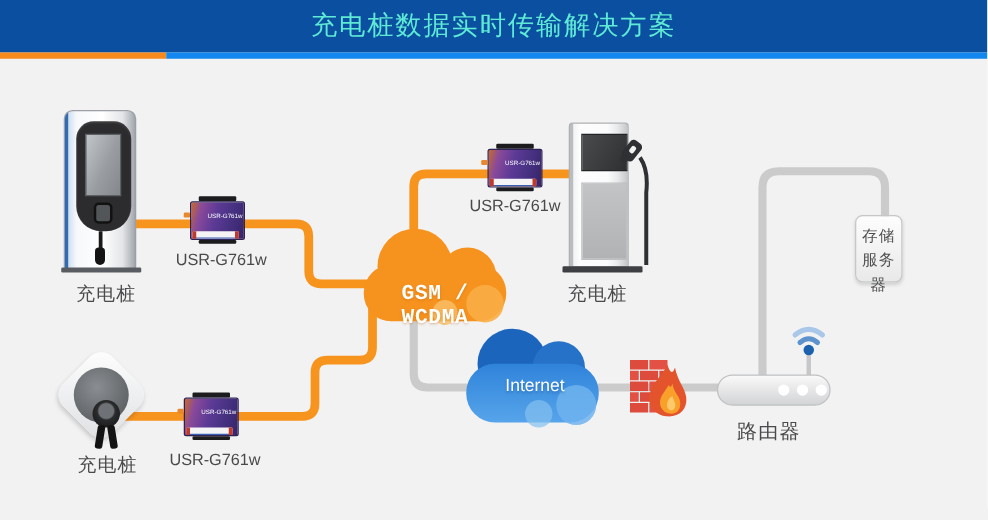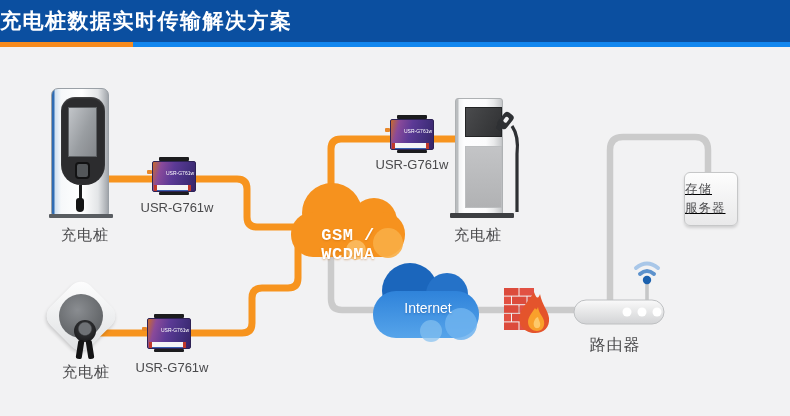--- a/index.html
+++ b/index.html
@@ -2,21 +2,21 @@
 <html style="--header-blue: #0B4FA0; --stripe-orange: #F68A1D; --stripe-blue: #1287EF; --line-orange: #F7941E; --line-gray: #CBCBCB; --bg: #F2F2F3; --label-gray: #4A4A4C; --cloud-orange: #F6921E; --cloud-blue: #2F86DD;"><head>
 <meta charset="utf-8">
 <style>
   * { margin:0; padding:0; box-sizing:border-box; }
   html,body { width:790px; height:416px; }
   body { font-family:"Liberation Sans","DejaVu Sans",sans-serif; }
   #canvas { position:relative; width:790px; height:416px; background:var(--bg,#F2F2F3); overflow:hidden; }
 
   
   .header { position:absolute; left:0; top:0; width:790px; height:42px; background:var(--header-blue,#0B4FA0); z-index:5; }
-  .header .title { width:100%; line-height:42px; color:#ffffff; font-size:21px; font-weight:bold; letter-spacing:1.5px; }
+  .header .title { width:100%; text-align:center; line-height:42px; color:#5eead4; font-size:21px; font-weight:normal; letter-spacing:1.5px; }
   .stripe-orange { position:absolute; left:0; top:42px; width:133px; height:5px; background:var(--stripe-orange,#F68A1D); z-index:5; }
   .stripe-blue { position:absolute; left:133px; top:42px; width:657px; height:5px; background:var(--stripe-blue,#1287EF); z-index:5; }
 
   .lines-svg { position:absolute; left:0; top:0; z-index:1; }
   .device { position:absolute; z-index:2; }
   .caption { position:absolute; z-index:3; text-align:center; color:var(--label-gray,#4A4A4C); }
   .cap-pile { font-size:15px; letter-spacing:1px; }
   .cap-mod { font-size:13px; }
   .cloud-text { position:absolute; z-index:3; text-align:center; color:#fff; }
   .gsm-text { left:292px; top:226px; width:112px; font-size:17px; font-weight:600; letter-spacing:.5px; text-shadow:0 1px 2px rgba(180,90,0,.4);font-family:Liberation Mono, monospace; }
@@ -62,22 +62,22 @@
   
   .pile3 { left:450px; top:96px; width:72px; height:126px; }
   .p3-body { position:absolute; left:5px; top:2px; width:48px; height:116px; border:1px solid #AEB1B3; border-radius:3px 3px 1px 1px;
     background:linear-gradient(90deg,#BABDBF 0 2px,#F2F3F4 3px,#FDFDFE 8px,#FBFBFC 30px,#E8E9EA 38px,#C9CBCD 45px,#A9ABAD 48px); }
   .p3-screen { position:absolute; left:9px; top:8px; width:37px; height:30px; border:1px solid #232425; background:linear-gradient(120deg,#4A4B4D,#2F3032); }
   .p3-panel { position:absolute; left:9px; top:47px; width:37px; height:62px; border:1px solid #BCBEC0; background:linear-gradient(180deg,#C3C4C6,#B1B2B4); }
   .p3-base { position:absolute; left:0; top:117px; width:64px; height:5px; background:#3D3F42; border-radius:1px; }
   .p3-gun { position:absolute; left:46px; top:14px; }
 
   
-  .server { left:684px; top:172px; width:54px; height:54px; border:1px solid #C6C7C8; border-radius:6px;
-    background:linear-gradient(180deg,#FDFDFD,#E9E9EA); box-shadow:0 2px 3px rgba(0,0,0,.14); text-align:left; padding-top:7px; z-index:2; position:absolute;text-decoration:underline; }
+  .server { left:684px; top:172px; width:38px; height:54px; border:1px solid #C6C7C8; border-radius:6px;
+    background:linear-gradient(180deg,#FDFDFD,#E9E9EA); box-shadow:0 2px 3px rgba(0,0,0,.14); text-align:center; padding-top:7px; z-index:2; position:absolute; }
   .server div { font-size:12.5px; color:#4F4F51; line-height:1.55; letter-spacing:1px; }
 
   .label-pile1 { left:45px; top:226px; width:80px; }
   .label-pile2 { left:46px; top:363px; width:80px; }
   .label-pile3 { left:438px; top:226px; width:80px; }
   .label-mod1 { left:137px; top:200px; width:80px; }
   .label-mod2 { left:132px; top:360px; width:80px; }
   .label-mod3 { left:372px; top:157px; width:80px; }
   .label-router { left:575px; top:335px; width:80px; font-size:16px; letter-spacing:1px; }
 </style>

